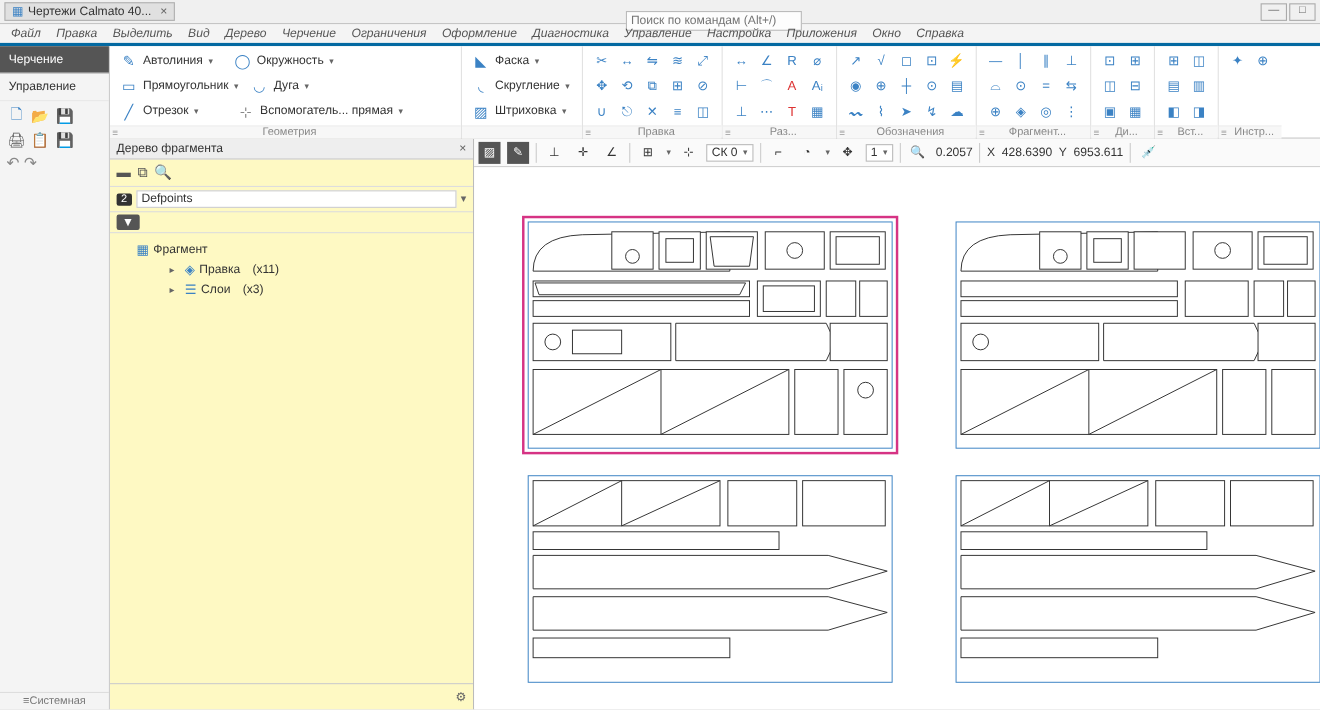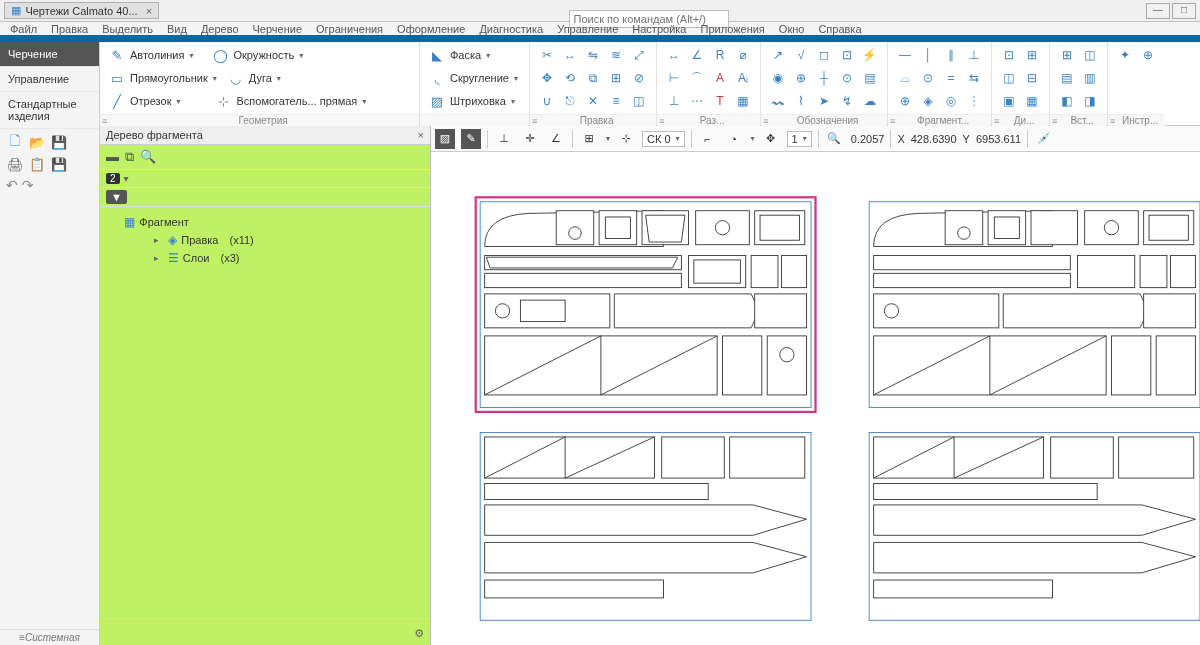--- a/index.html
+++ b/index.html
@@ -9,31 +9,31 @@
 .titlebar { height: 22px; background: #f0f0f0; border-bottom: 1px solid #c0c0c0; display: flex; align-items: center; padding: 0 4px; }
 .titlebar .doc-tab { background: #e0e0e0; border: 1px solid #b0b0b0; padding: 1px 6px; font-size: 11px; display: flex; align-items: center; gap: 4px; }
 .titlebar .doc-tab .ic { color: #3b82c4; }
 .titlebar .close { margin-left: 4px; color: #666; cursor: pointer; }
 .win-ctrl { margin-left: auto; display: flex; gap: 2px; }
 .win-ctrl span { display: inline-block; width: 24px; height: 16px; border: 1px solid #aaa; text-align: center; line-height: 12px; font-size: 10px; color: #666; cursor: pointer; }
 .searchcmd { margin-left: auto; margin-right: 8px; margin-top: 16px; }
 .searchcmd input { width: 160px; height: 18px; border: 1px solid #bbb; padding: 0 4px; font-size: 11px; color: #888; background:#fdfdfd;}
 
 
-.menubar { height: 20px; background: #f4f4f4; display: flex; align-items: center; padding: 0 4px; gap: 2px; border-bottom: 7px solid #0369a1; }
+.menubar { height: 20px; background: #f4f4f4; display: flex; align-items: center; padding: 0 4px; gap: 2px; border-bottom: 3px solid #0369a1; font-style: italic; }
 .menubar span { padding: 2px 6px; font-size: 11px; color: #555; cursor: pointer; }
 
 
 .main { display: flex; height: calc(645px - 22px - 20px); }
 .leftcol { width: 100px; background: #f4f4f4; border-right: 1px solid #ccc; display:flex; flex-direction:column;}
 .leftcol .btn { padding: 6px 8px; font-size: 11px; color: #333; cursor:pointer; border-bottom:1px solid #e8e8e8;}
 .leftcol .btn.active { background:#555; color:#fff;}
 .leftcol .undo-row{display:flex; gap:4px; padding:4px 6px;}
 .leftcol .undo-row span{font-size:14px;color:#888;}
-.leftcol .lbl{font-size:10px;color:#777;text-align:center;padding:2px 0;border-top:1px solid #ddd;margin-top:auto;font-style:italic;}
+.leftcol .lbl{font-size:10px;color:#777;text-align:center;padding:2px 0;border-top:1px solid #ddd;margin-top:auto;}
 
 .centercol { flex: 1; display: flex; flex-direction: column; }
 
 
 .ribbon { height: 84px; background: #fff; border-bottom: 1px solid #c9c9c9; display: flex; position:relative;}
 .ribgroup { border-right: 1px solid #e2e2e2; padding: 2px 6px 12px 6px; display: flex; flex-direction: column; position:relative;}
 .ribgroup .rows{display:flex;flex-direction:column;gap:1px;}
 .ribgroup .row{display:flex;align-items:center;gap:2px;height:22px;}
 .ribgroup .lbl{position:absolute;bottom:-1px;left:0;right:0;text-align:center;font-size:10px;color:#888;background:#f7f7f7;border-top:1px solid #eee;line-height:12px;height:12px;overflow:hidden;}
 .ribgroup .lbl .hamb{float:left;margin-left:2px;color:#999;font-size:9px;}
@@ -52,21 +52,21 @@
 .toolbar2{height:26px;background:#fafafa;border-bottom:1px solid #ccc;display:flex;align-items:center;padding:0 4px;gap:6px;font-size:11px;color:#333;}
 .toolbar2 .sep{width:1px;height:18px;background:#ccc;}
 .tb-ic{width:20px;height:20px;display:inline-flex;align-items:center;justify-content:center;cursor:pointer;}
 .tb-sel{border:1px solid #bbb;background:#fff;padding:1px 4px;display:flex;align-items:center;gap:4px;cursor:pointer;}
 .tb-val{font-size:11px;color:#333;}
 
 
 .canvas{flex:1;background:#fff;position:relative;overflow:hidden;}
 
 .contentrow{display:flex;flex:1;min-height:0;}
-.treepanel{width:331px;background:#bef264;border-right:1px solid #bbb;display:flex;flex-direction:column;}
+.treepanel{width:331px;background:#fef9c3;border-right:1px solid #bbb;display:flex;flex-direction:column;}
 .treepanel .hdr{background:#eee;border-bottom:1px solid #ccc;padding:3px 6px;display:flex;align-items:center;justify-content:space-between;font-size:11px;}
 .treepanel .hdr .x{color:#666;cursor:pointer;}
 .tb-icons{display:flex;gap:6px;padding:4px 6px;border-bottom:1px solid #ddd;}
 .tb-icons span{cursor:pointer;color:#555;font-size:13px;}
 .layerrow{display:flex;align-items:center;gap:4px;padding:3px 6px;border-bottom:1px solid #ddd;}
 .layerrow .badge{background:#333;color:#fff;padding:0 4px;font-size:10px;border-radius:2px;}
 .layerrow .name{flex:1;border:1px solid #ccc;background:#fff;padding:1px 4px;font-size:11px;}
 .layerrow .dd2{color:#666;font-size:10px;}
 .filterrow{padding:3px 6px;border-bottom:1px solid #ddd;}
 .filterrow span{background:#555;color:#fff;padding:1px 5px;font-size:11px;border-radius:2px;cursor:pointer;}
@@ -122,21 +122,20 @@
   <span>Приложения</span>
   <span>Окно</span>
   <span>Справка</span>
 </div>
 
 <div class="main">
 
   <div class="leftcol">
     <div class="btn active">Черчение</div>
     <div class="btn">Управление</div>
-    <div class="btn">Стандартные изделия</div>
     <div style="display:flex;gap:4px;padding:4px 6px;">
       <span class="rib-ic" style="color:#3b82c4;">🗋</span>
       <span class="rib-ic" style="color:#d9a24a;">📂</span>
       <span class="rib-ic" style="color:#3b82c4;">💾</span>
     </div>
     <div style="display:flex;gap:4px;padding:0 6px;">
       <span class="rib-ic" style="color:#555;">🖨</span>
       <span class="rib-ic" style="color:#3b82c4;">📋</span>
       <span class="rib-ic" style="color:#d9a24a;">💾</span>
     </div>
@@ -339,20 +338,21 @@
           <span>Дерево фрагмента</span>
           <span class="x">×</span>
         </div>
         <div class="tb-icons">
           <span>▬</span>
           <span>⧉</span>
           <span>🔍</span>
         </div>
         <div class="layerrow">
           <span class="badge">2</span>
+          <span class="name">Defpoints</span>
           <span class="dd2">▾</span>
         </div>
         <div class="filterrow">
           <span>▼</span>
         </div>
         <div class="treebody">
           <div class="tnode root">
             <span class="ic2">▦</span>
             <span>Фрагмент</span>
           </div>

